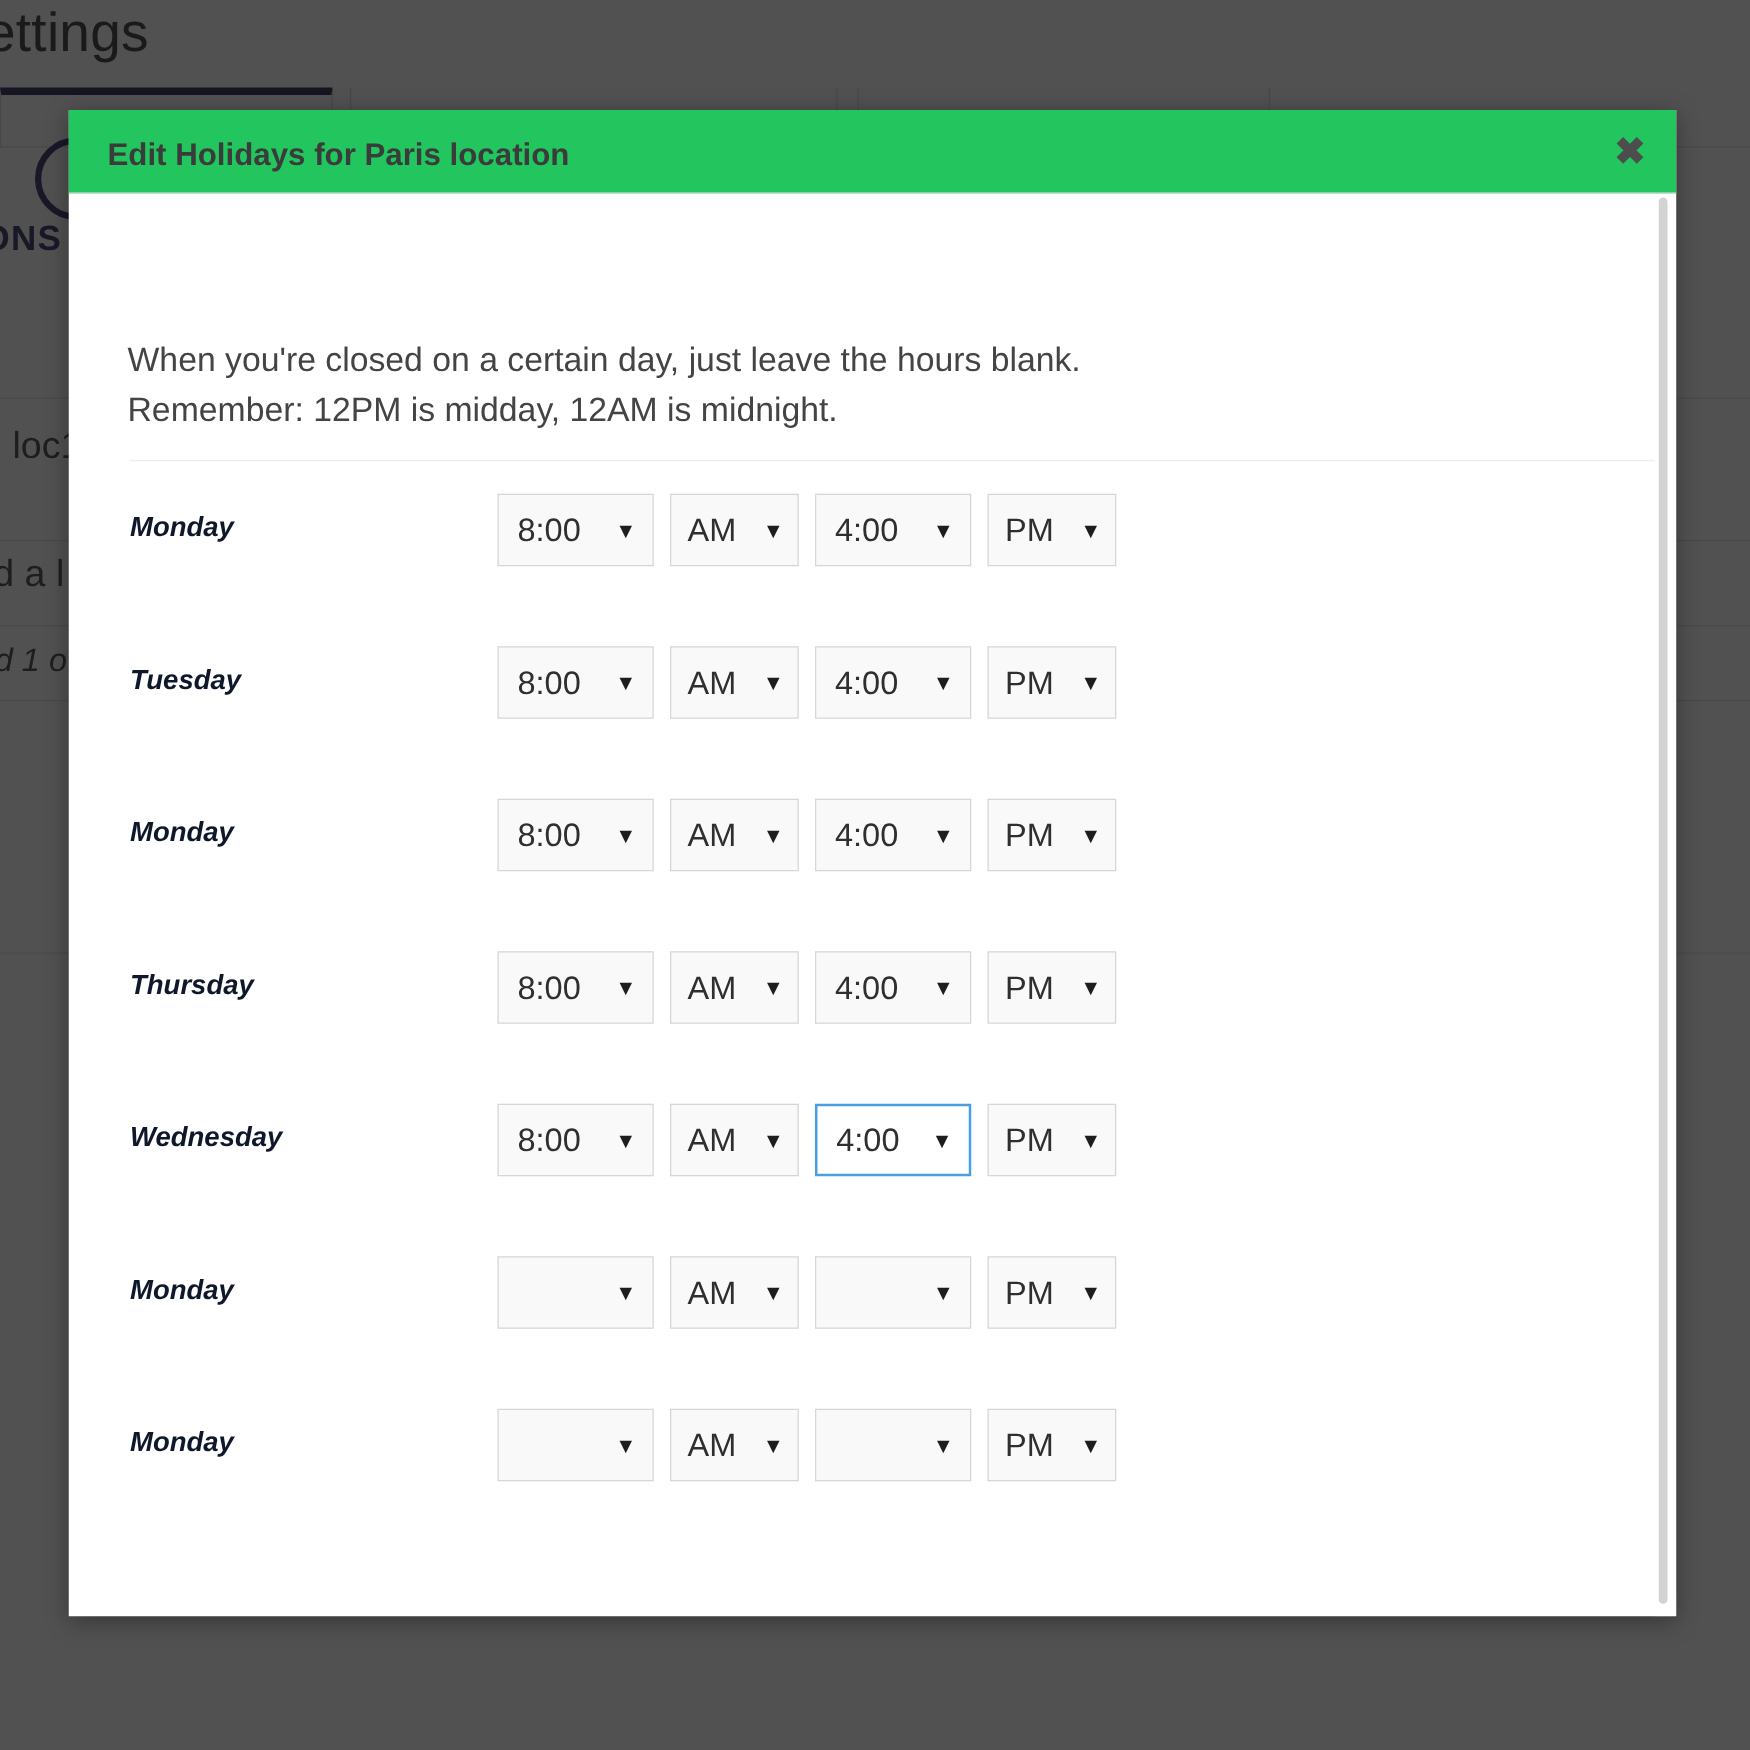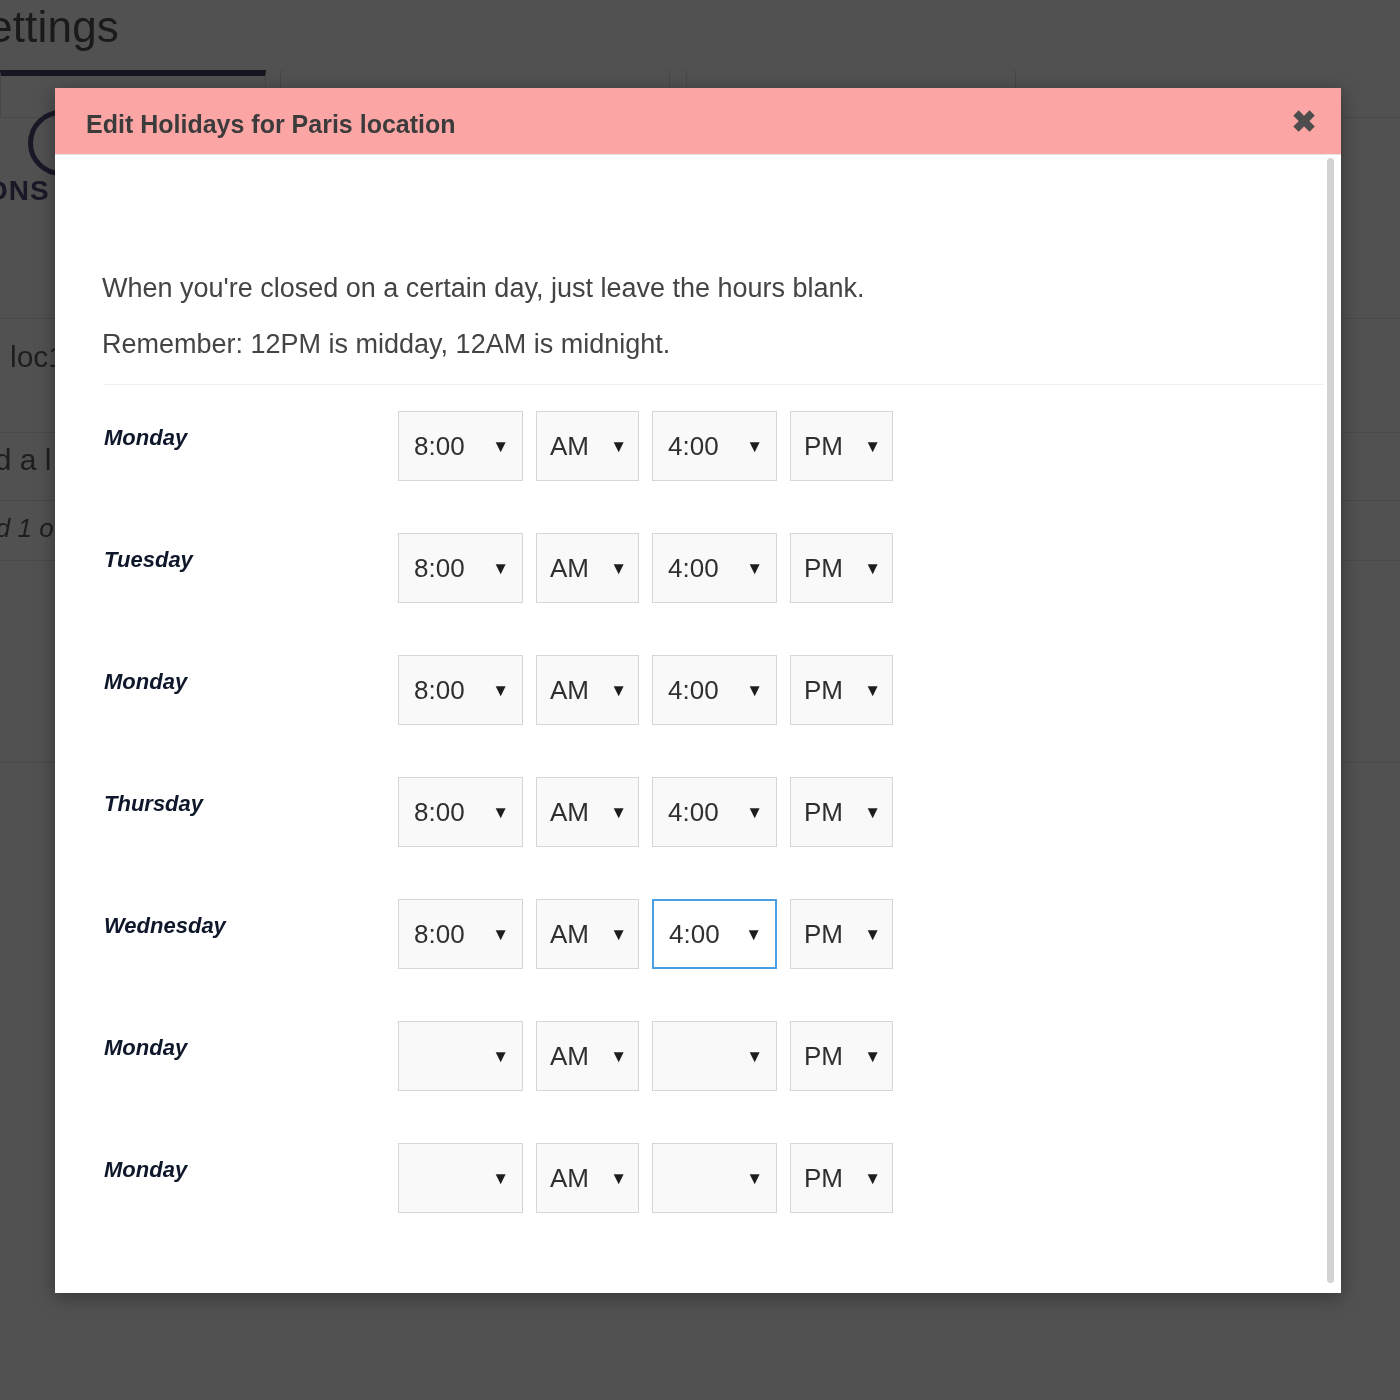--- a/index.html
+++ b/index.html
@@ -93,21 +93,21 @@
     width: 1286px;
     height: 1205px;
     background: #ffffff;
     box-shadow: 0 4px 18px rgba(0,0,0,0.35);
     overflow: hidden;
   }
 
   #modal-header {
     position: relative;
     height: 67px;
-    background: #fca5a5;
+    background: #22c55e;
     border-bottom: 1px solid #e3e3e3;
   }
   #modal-title {
     position: absolute;
     left: 31px;
     top: 22px;
     font-size: 25px;
     font-weight: bold;
     color: #3b3b3b;
     white-space: nowrap;
@@ -137,21 +137,21 @@
     padding-right: 20px;
   }
 
   .intro-line {
     font-size: 27px;
     color: #444444;
     line-height: 40px;
     white-space: nowrap;
   }
   #intro-1 { margin-top: 113px; }
-  #intro-2 { margin-top: 16px; }
+  #intro-2 { margin-top: 0px; }
 
   #table-head {
     position: relative;
     margin-top: 76px;
     height: 48px;
   }
   .th {
     position: absolute;
     top: 0;
     font-size: 27px;
@@ -189,21 +189,21 @@
   .selects {
     position: absolute;
     left: 296px;
     top: 26px;
     display: flex;
     gap: 13px;
   }
 
   .sel {
     position: relative;
-    height: 70px;
+    height: 58px;
     background: #f9f9f9;
     border: 1px solid #d6d6d6;
     display: flex;
     align-items: center;
     cursor: pointer;
     user-select: none;
   }
   .sel.hour { width: 125px; }
   .sel.mer  { width: 103px; }
 

